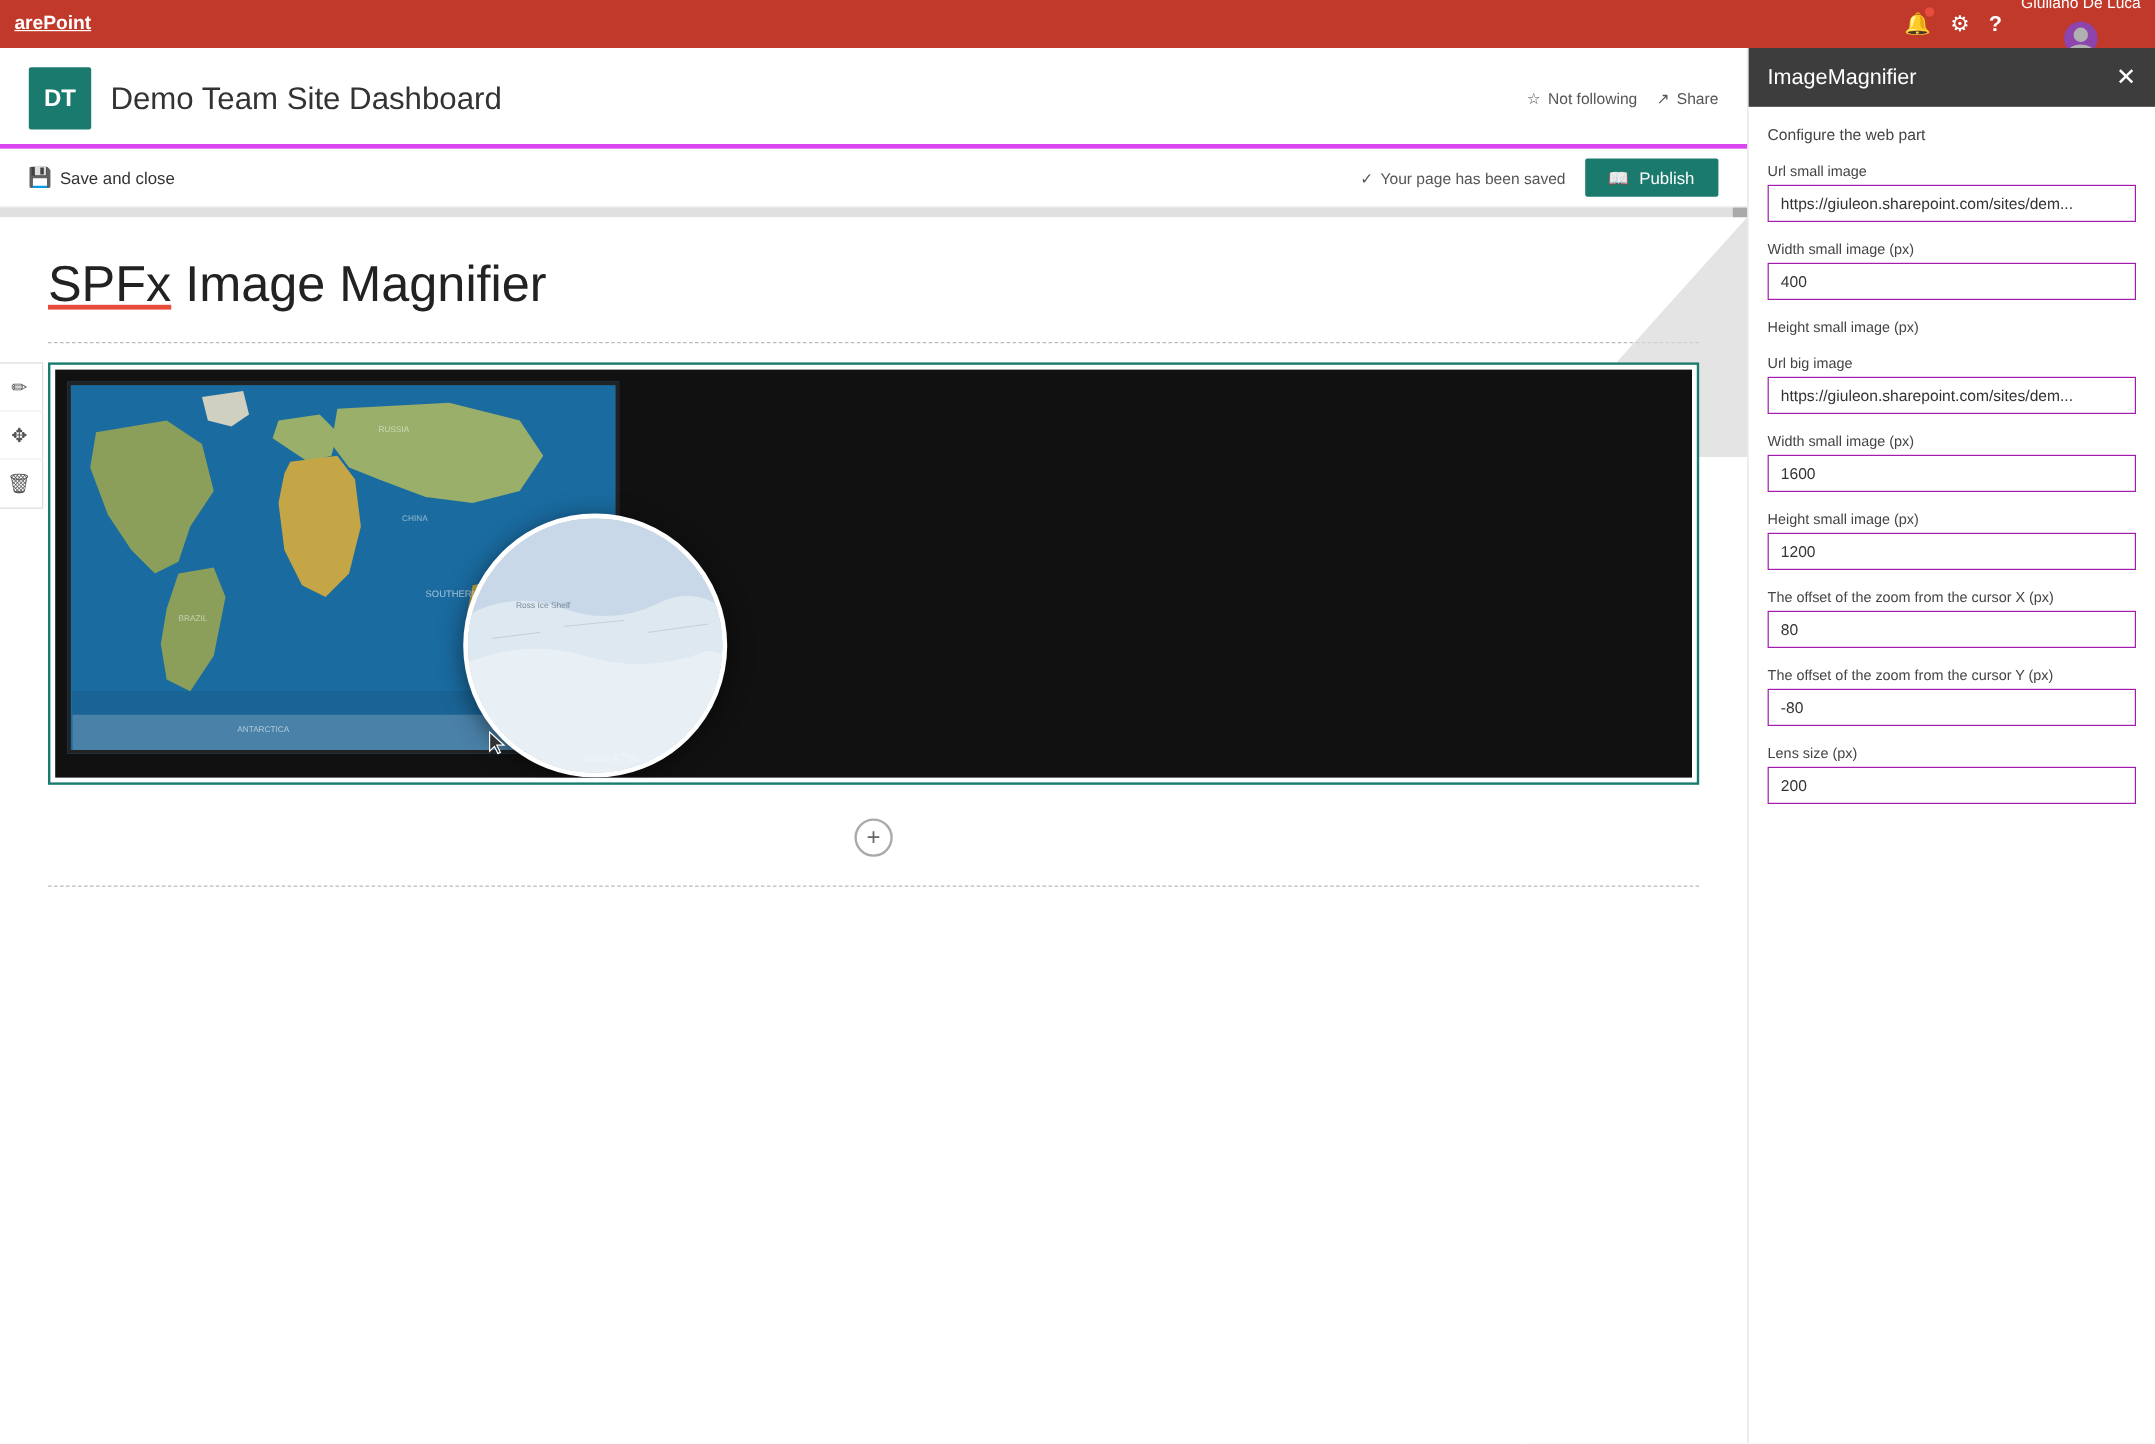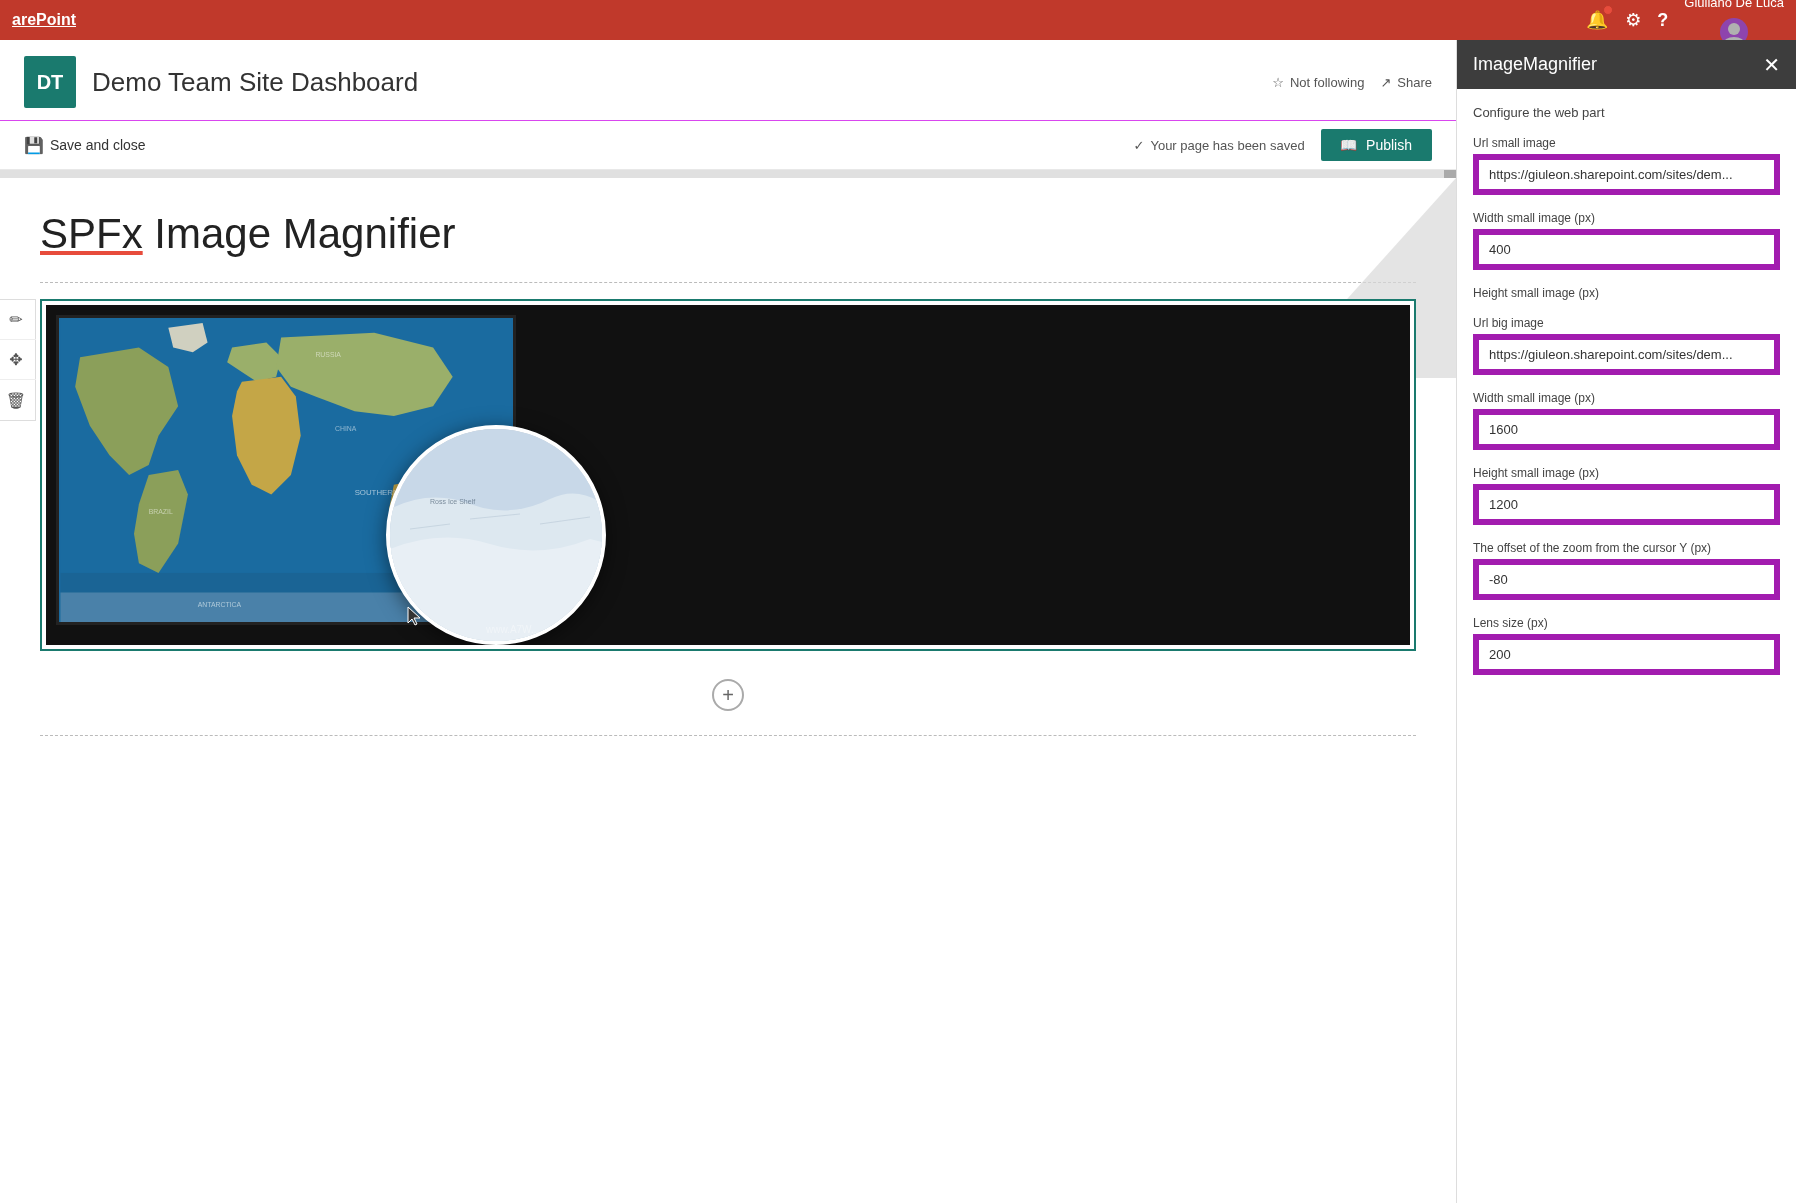--- a/index.html
+++ b/index.html
@@ -81,21 +81,21 @@
       background: white;
       display: flex;
       flex-direction: column;
       overflow: hidden;
       position: relative;
     }
 
     
     .page-header {
       padding: 16px 24px 12px 24px;
-      border-bottom: 1px solid #d946ef;
+      border-bottom: 4px solid #d946ef;
       background: white;
     }
     .page-title-row {
       display: flex;
       align-items: center;
       gap: 16px;
     }
     .site-icon {
       width: 52px;
       height: 52px;
@@ -377,21 +377,21 @@
       margin-bottom: 16px;
     }
     .form-label {
       font-size: 12px;
       color: #444;
       margin-bottom: 4px;
       display: block;
     }
     .form-input {
       width: 100%;
-      border: 6px solid #a21caf;
+      border: 1px solid #a21caf;
       padding: 7px 10px;
       font-size: 13px;
       color: #333;
       outline: none;
       background: white;
     }
 
     
     .dashed-divider {
       border: none;
@@ -595,20 +595,24 @@
       <div class="form-group">
         <label class="form-label">Width small image (px)</label>
         <input class="form-input" type="text" value="1600" style="">
       </div>
 
       <div class="form-group">
         <label class="form-label">Height small image (px)</label>
         <input class="form-input" type="text" value="1200" style="">
       </div>
 
+      <div class="form-group">
+        <label class="form-label">The offset of the zoom from the cursor X (px)</label>
+        <input class="form-input" type="text" value="80" style="">
+      </div>
 
       <div class="form-group">
         <label class="form-label">The offset of the zoom from the cursor Y (px)</label>
         <input class="form-input" type="text" value="-80" style="">
       </div>
 
       <div class="form-group">
         <label class="form-label">Lens size (px)</label>
         <input class="form-input" type="text" value="200" style="">
       </div>

